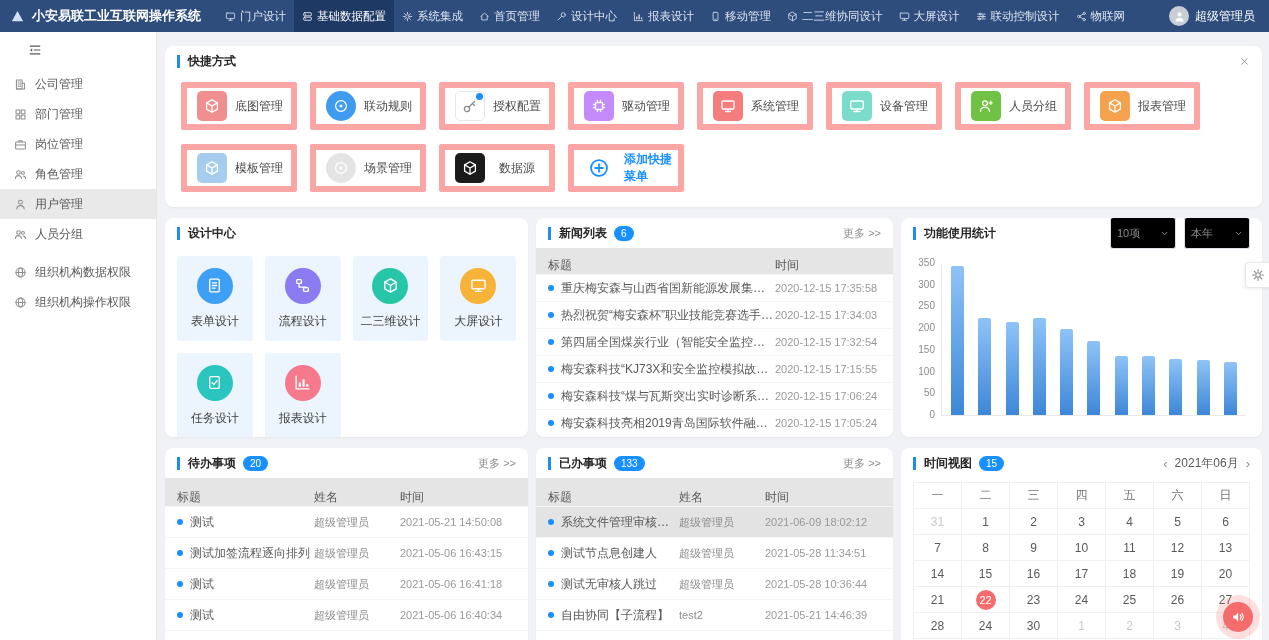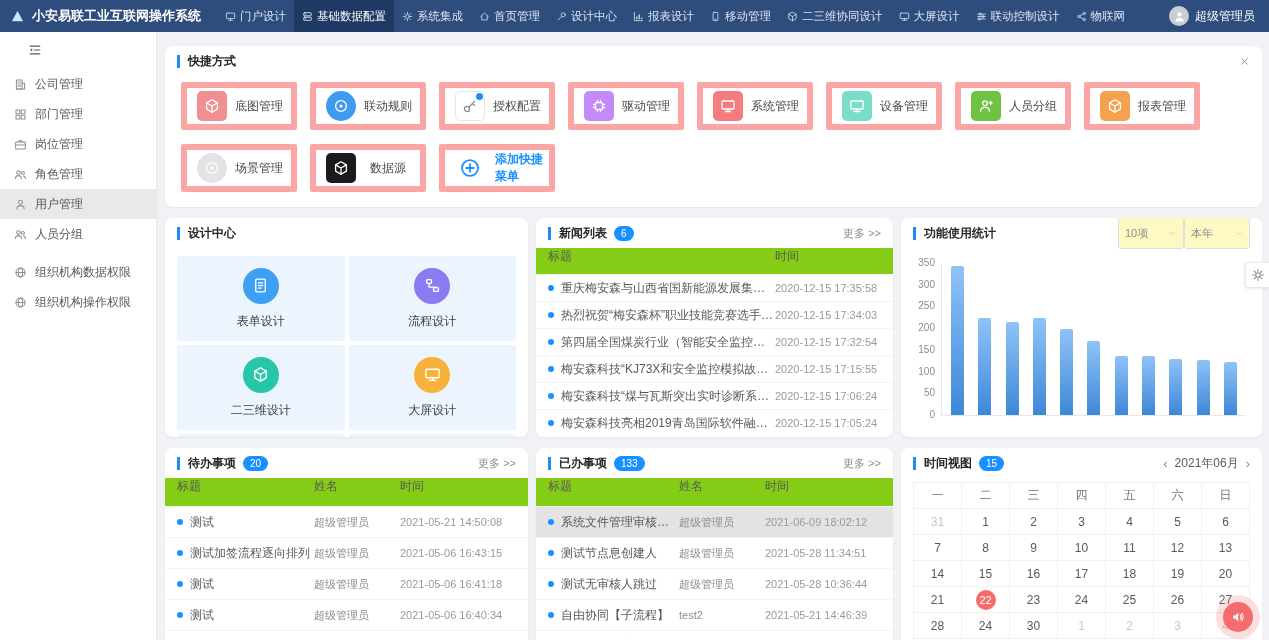--- a/index.html
+++ b/index.html
@@ -64,48 +64,48 @@
   .icbox svg{width:16px;height:16px}
   .icbox.circle{border-radius:50%}
   .icbox.bordered{border:1px solid #e8e8e8}
   .icbox.plain{background:transparent!important;color:#1890ff}
   .icbox.plain svg{width:22px;height:22px}
   .kb{position:absolute;top:1px;right:1px;width:7px;height:7px;border-radius:50%;background:#1890ff}
   .card .lbl{flex:1;text-align:center;color:#4a4a4a}
   .card.accent .lbl{color:#1890ff;text-align:left;padding-left:10px;font-weight:bold}
 
   
-  .tiles{display:grid;grid-template-columns:repeat(2,1fr);gap:4px;padding:8px 12px}
+  .tiles{display:grid;grid-template-columns:repeat(4,1fr);gap:12px;padding:8px 12px}
   .tile{background:#ecf5fd;border-radius:3px;height:85px;display:flex;flex-direction:column;
         align-items:center;justify-content:center;gap:9px;cursor:pointer}
   .tile .circ{width:36px;height:36px;border-radius:50%;display:flex;align-items:center;
               justify-content:center;color:#fff}
   .tile .circ svg{width:17px;height:17px}
   .tile .tlbl{color:#404040}
 
   
-  .tbl-head{display:flex;height:28px;background:#84cc16;align-items:flex-start;color:#595959}
+  .tbl-head{display:flex;height:28px;background:#e5e5e5;align-items:flex-end;color:#595959}
   #news-panel .tbl-head{height:26px}
   .tbl-row{display:flex;height:31px;align-items:center;border-top:1px solid #f5f5f5;cursor:pointer;background:#fff}
   #news-panel .tbl-row{height:27px}
   .tbl-row.hl{background:#e3e3e3}
   .cell-title{flex:1;padding-left:12px;display:flex;align-items:center;gap:7px;min-width:0}
   .cell-title.th{color:#595959}
   .cell-title .txt{white-space:nowrap;overflow:hidden;text-overflow:ellipsis;color:#595959}
   .dot{width:6px;height:6px;border-radius:50%;background:#1890ff;flex:none}
   .cell-name{width:86px;color:#8c8c8c;font-size:11px;white-space:nowrap}
   .tbl-head .cell-name{font-size:12px;color:#595959}
   .cell-time{width:128px;color:#9a9a9a;font-size:11px;padding-right:8px;white-space:nowrap}
   .tbl-head .cell-time{font-size:12px;color:#595959}
   .news-time{width:118px}
 
   
   .sel{display:flex;align-items:center;justify-content:space-between;width:66px;height:32px;
        border:1px solid #dcdfe6;border-radius:3px;padding:0 6px;color:#8c8c8c;font-size:11px;
-       cursor:pointer;background:#fef9c3}
+       margin-left:8px;cursor:pointer;background:#000000}
   .sel .ic{width:9px;height:9px;color:#c0c4cc}
   .chart{position:relative;margin:16px 16px 0 40px;height:152px;
          border-left:1px solid #e8e8e8;border-bottom:1px solid #e8e8e8}
   .ylab{position:absolute;right:100%;margin-right:7px;font-size:10px;color:#8c8c8c;
         transform:translateY(50%);line-height:10px}
   .bars{position:absolute;left:0;right:0;top:0;bottom:0;display:flex;align-items:flex-end;
         justify-content:space-between;padding:0 9px}
   .bar{width:13px;background:linear-gradient(180deg,#8fc3f7,#3d87d8);border-radius:2px 2px 0 0}
 
   
@@ -432,20 +432,29 @@
         <span class="lbl">人员分组</span>
       </div>
       <div class="card">
         <span class="icbox" style="background: rgb(246, 161, 77);">
           <svg viewBox="0 0 16 16" fill="none" stroke="currentColor" stroke-width="1.3" stroke-linecap="round" stroke-linejoin="round">
             <path d="M8 1.8l5.4 3.1v6.2L8 14.2l-5.4-3.1V4.9z"></path>
             <path d="M2.6 4.9L8 8l5.4-3.1M8 8v6.2"></path>
           </svg>
         </span>
         <span class="lbl">报表管理</span>
+      </div>
+      <div class="card">
+        <span class="icbox" style="background: rgb(166, 205, 238);">
+          <svg viewBox="0 0 16 16" fill="none" stroke="currentColor" stroke-width="1.3" stroke-linecap="round" stroke-linejoin="round">
+            <path d="M8 1.8l5.4 3.1v6.2L8 14.2l-5.4-3.1V4.9z"></path>
+            <path d="M2.6 4.9L8 8l5.4-3.1M8 8v6.2"></path>
+          </svg>
+        </span>
+        <span class="lbl">模板管理</span>
       </div>
       <div class="card">
         <span class="icbox circle" style="background: rgb(228, 228, 228);">
           <svg viewBox="0 0 16 16" fill="none" stroke="currentColor" stroke-width="1.3" stroke-linecap="round" stroke-linejoin="round">
             <circle cx="8" cy="8" r="5.4"></circle>
             <circle cx="8" cy="8" r="1.6" fill="currentColor" stroke="none"></circle>
           </svg>
         </span>
         <span class="lbl">场景管理</span>
       </div>

